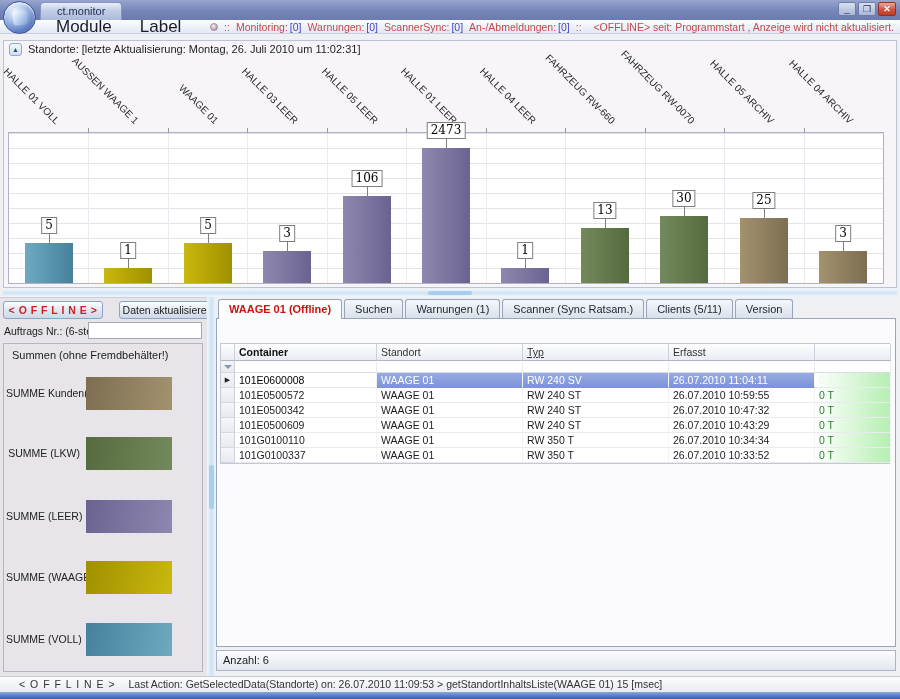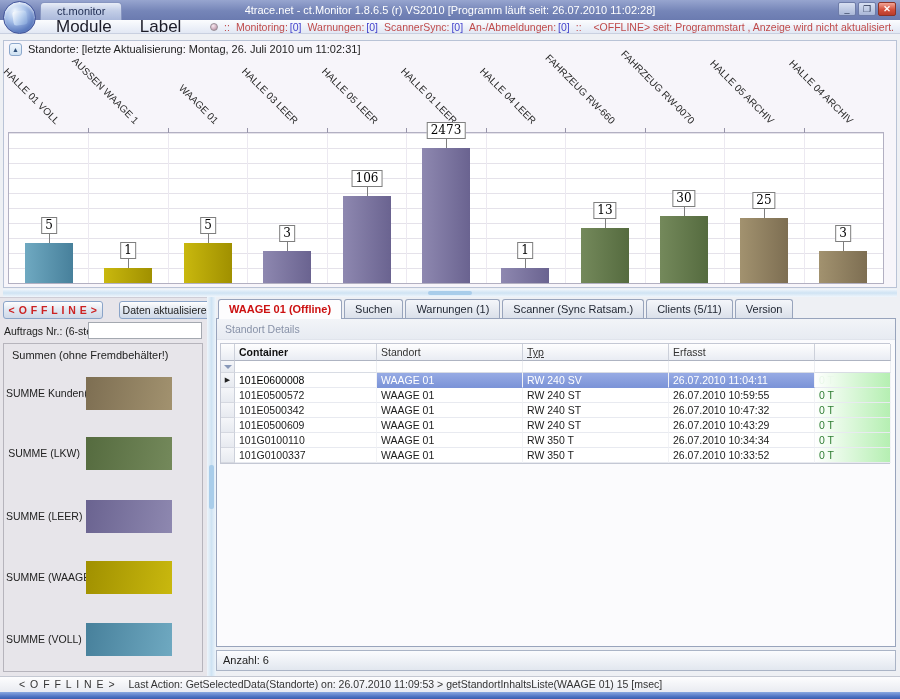--- a/index.html
+++ b/index.html
@@ -141,21 +141,20 @@
   .bottom-edge { position:absolute; left:0; right:0; bottom:0; height:7px;
     background:linear-gradient(180deg,#8aa8e1,#4a6fc0 70%,#3c5fae); }
 </style>
 </head>
 <body>
 
 <div class="window">
 
   <div class="titlebar">
     <div class="app-tab">ct.monitor</div>
-    <div class="title-text">4trace.net - ct.Monitor 1.8.6.5  (r) VS2010  [Programm läuft seit: 26.07.2010 11:02:28]</div>
     <div class="win-buttons">
       <div class="win-btn">_</div>
       <div class="win-btn">❐</div>
       <div class="win-btn close">✕</div>
     </div>
   </div>
   <div class="app-logo"></div>
 
   <div class="ribbon">
     <div class="ribbon-items">
@@ -284,23 +283,20 @@
   <div class="main-panel">
     <div class="tabstrip">
         <div class="tab active">WAAGE 01 (Offline)</div>
         <div class="tab">Suchen</div>
         <div class="tab">Warnungen (1)</div>
         <div class="tab">Scanner (Sync Ratsam.)</div>
         <div class="tab">Clients (5/11)</div>
         <div class="tab">Version</div>
       </div>
     <div class="tab-page">
-      <div class="group-row">
-        <span>Standort Details</span>
-      </div>
       <div class="dtable">
           <div class="tr head">
             <div class="ind th"></div>
             <div class="th bold" style="width: 142px; line-height: 16px; height: 17px;">Container</div>
             <div class="th" style="width: 146px; line-height: 16px; height: 17px;">Standort</div>
             <div class="th" style="width: 146px; line-height: 16px; height: 17px; text-decoration: underline;">Typ</div>
             <div class="th" style="width: 146px; line-height: 16px; height: 17px;">Erfasst</div>
             <div class="th" style="width: 76px; line-height: 16px; height: 17px;"></div>
           </div>
           <div class="tr filter">

